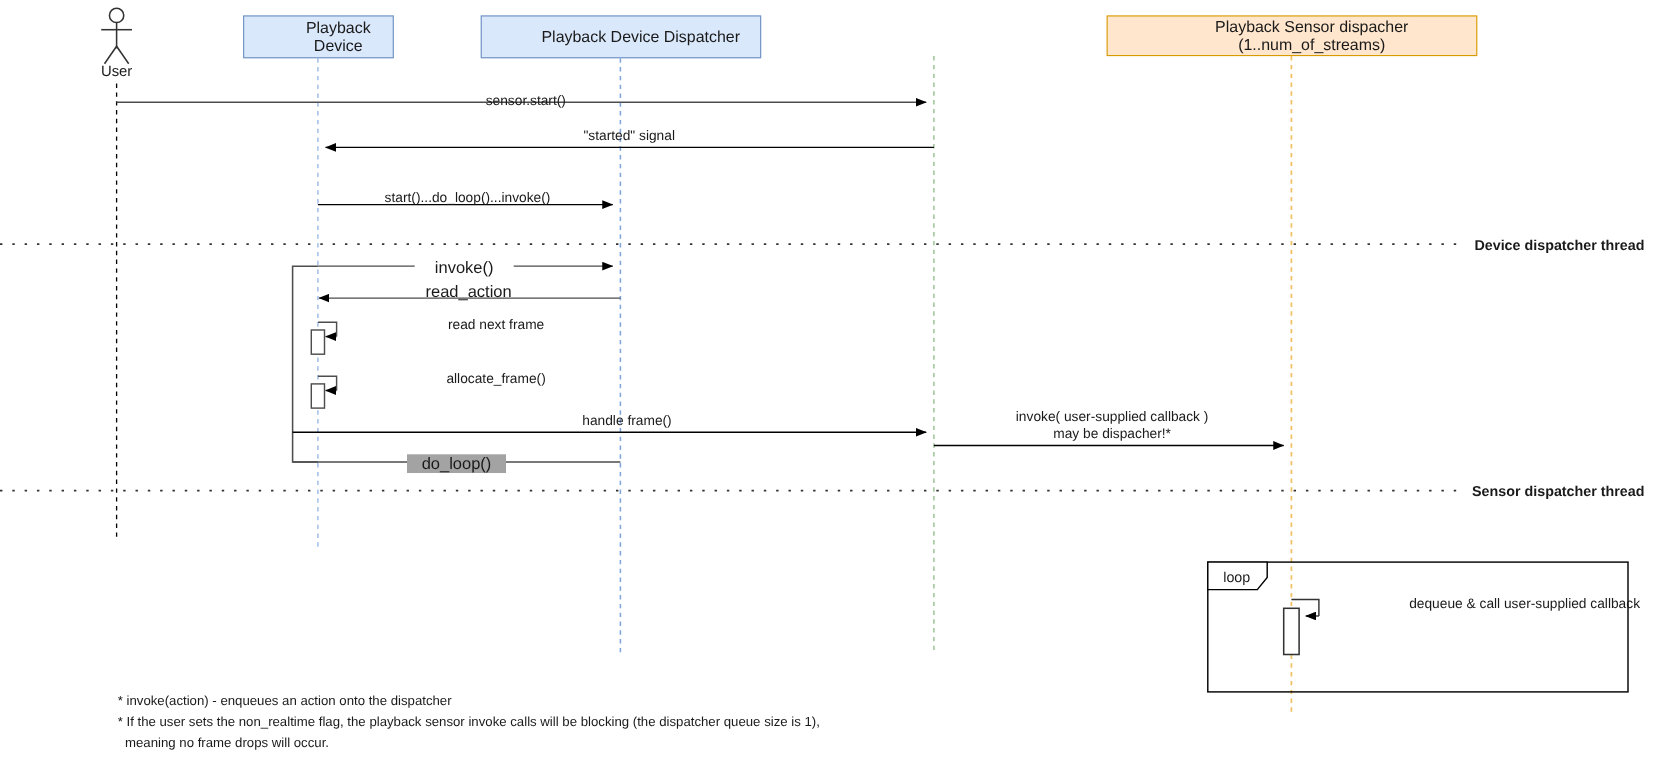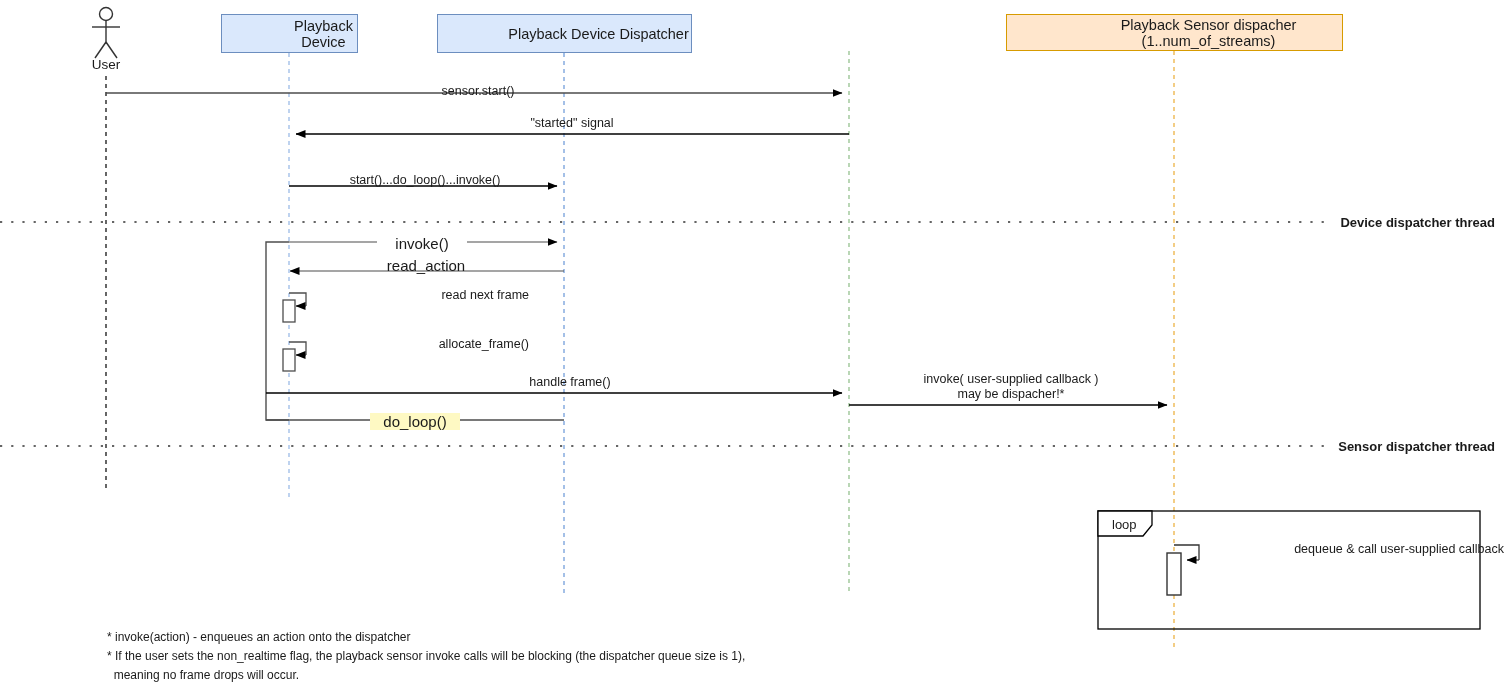--- a/index.html
+++ b/index.html
@@ -33,39 +33,40 @@
   .lbl {
     position: absolute;
     font-family: "Liberation Sans", sans-serif;
     white-space: pre;
     color: #1a1a1a;
   }
   .participant-label {
     font-size: 14.5px;
     text-align: center;
     width: 100%;
-    left: 16px;
+    left: 0;
     padding-left: 36px;
   }
   .participant-box {
     position: absolute;
     box-sizing: border-box;
     display: flex;
     align-items: center;
     justify-content: center;
   }
   .msg-label {
     font-size: 12.5px;
     text-align: center;
   }
   .msg-label.small {
     font-size: 15px;
   }
   .msg-label.left {
-    text-align: right;
+    text-align: center;
+    margin-left: 32px;
   }
   .thread-label {
     font-size: 13px;
     font-weight: bold;
     text-align: right;
   }
   .note-label {
     font-size: 12px;
     text-align: left;
     line-height: 19px;
@@ -182,21 +183,21 @@
   <div class="lbl msg-label left" style="left:309px; top:288px; width:220px;">read next frame</div>
 
   <div class="lbl msg-label left" style="left:309px; top:337px; width:220px;">allocate_frame()</div>
 
   <div class="lbl msg-label" style="left:470px; top:375px; width:200px;">handle frame()</div>
 
   <div class="lbl msg-label" style="left:911px; top:372px; width:200px;">invoke( user-supplied callback )</div>
 
   <div class="lbl msg-label" style="left:911px; top:387px; width:200px;">may be dispacher!*</div>
 
-  <div class="lbl msg-label small" style="left:370px; top:413px; width:90px; background:#fef9c3;text-align:center;">do_loop()</div>
+  <div class="lbl msg-label small" style="left:370px; top:413px; width:90px; background:#a3a3a3;text-align:center;">do_loop()</div>
 
   <div class="lbl thread-label" style="left:1265px; top:215px; width:230px;">Device dispatcher thread</div>
 
   <div class="lbl thread-label" style="left:1265px; top:439px; width:230px;">Sensor dispatcher thread</div>
 
   <div class="lbl frag-label" style="left:1112px; top:517px; width:50px;">loop</div>
 
   <div class="lbl msg-label left" style="left:1204px; top:542px; width:300px;">dequeue &amp; call user-supplied callback</div>
 
   <div class="lbl note-label" style="left:107px; top:628px; width:900px;">* invoke(action) - enqueues an action onto the dispatcher</div>

